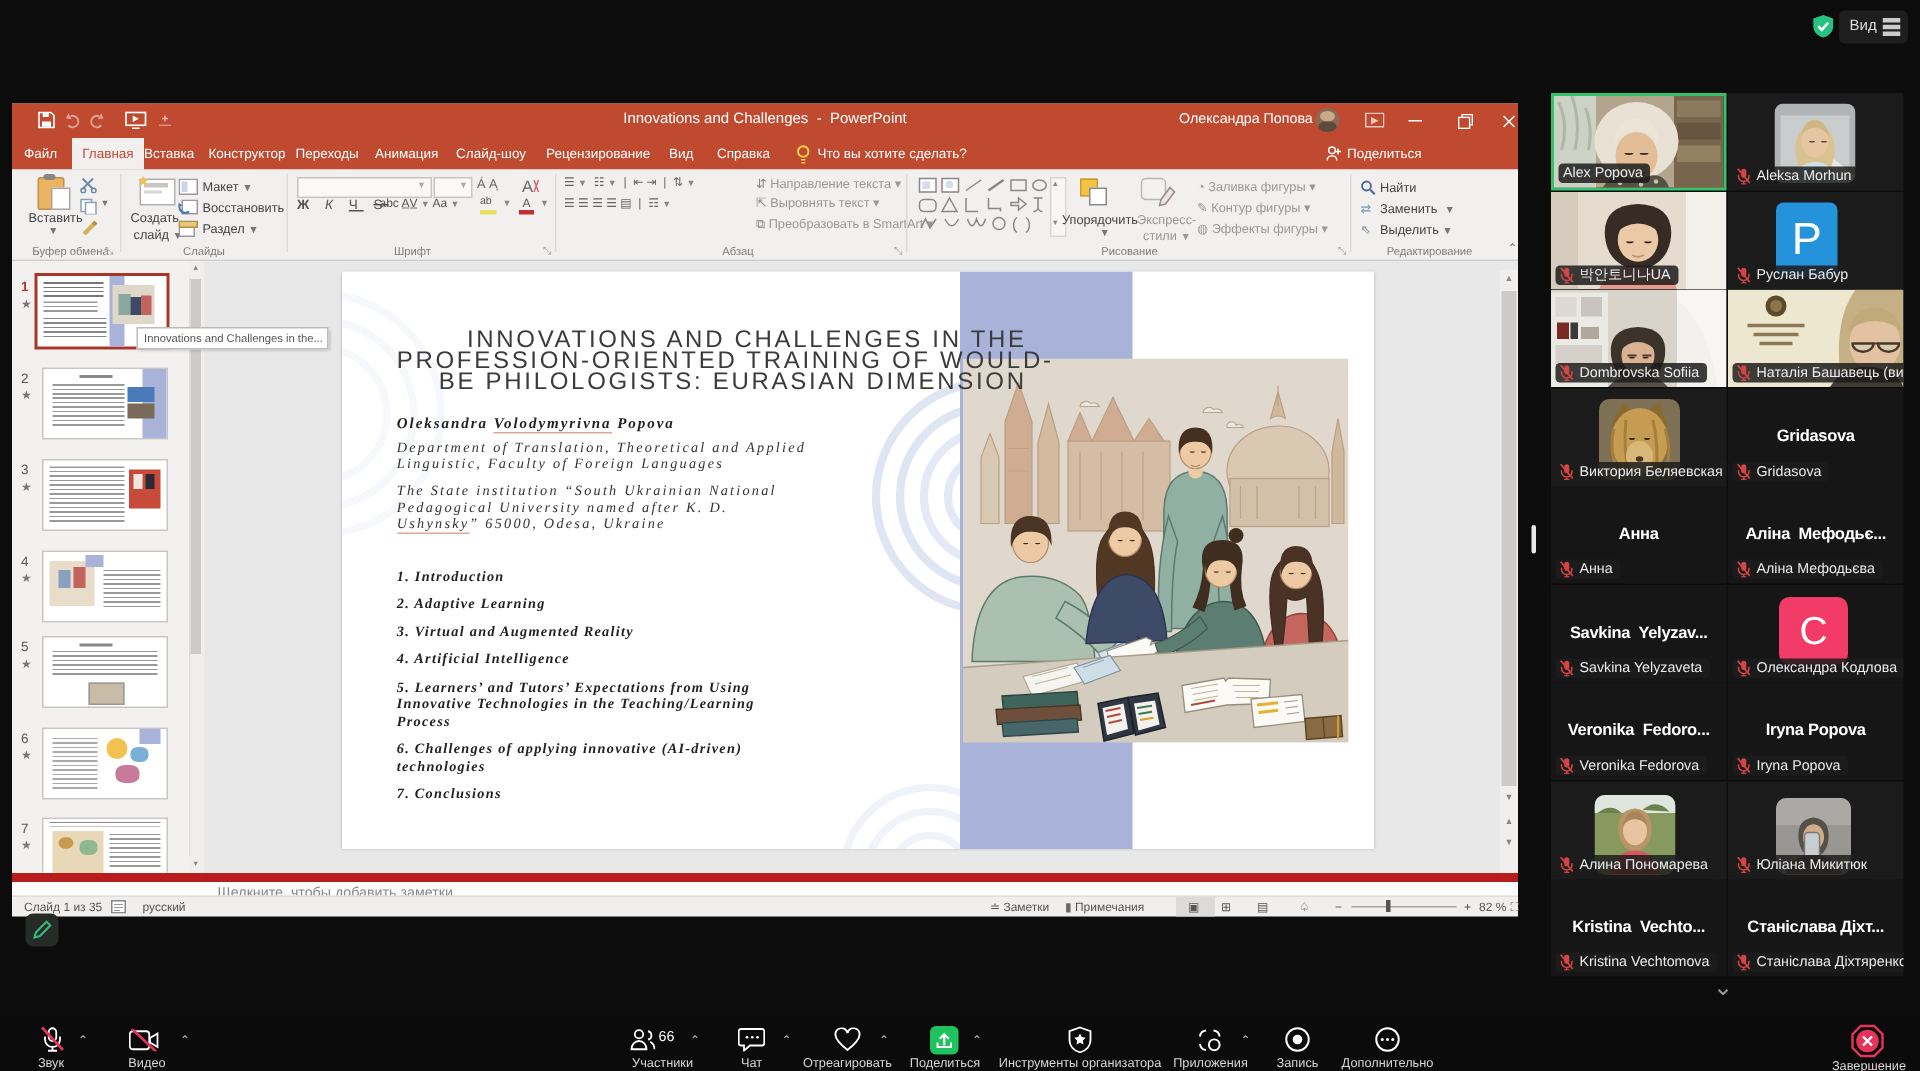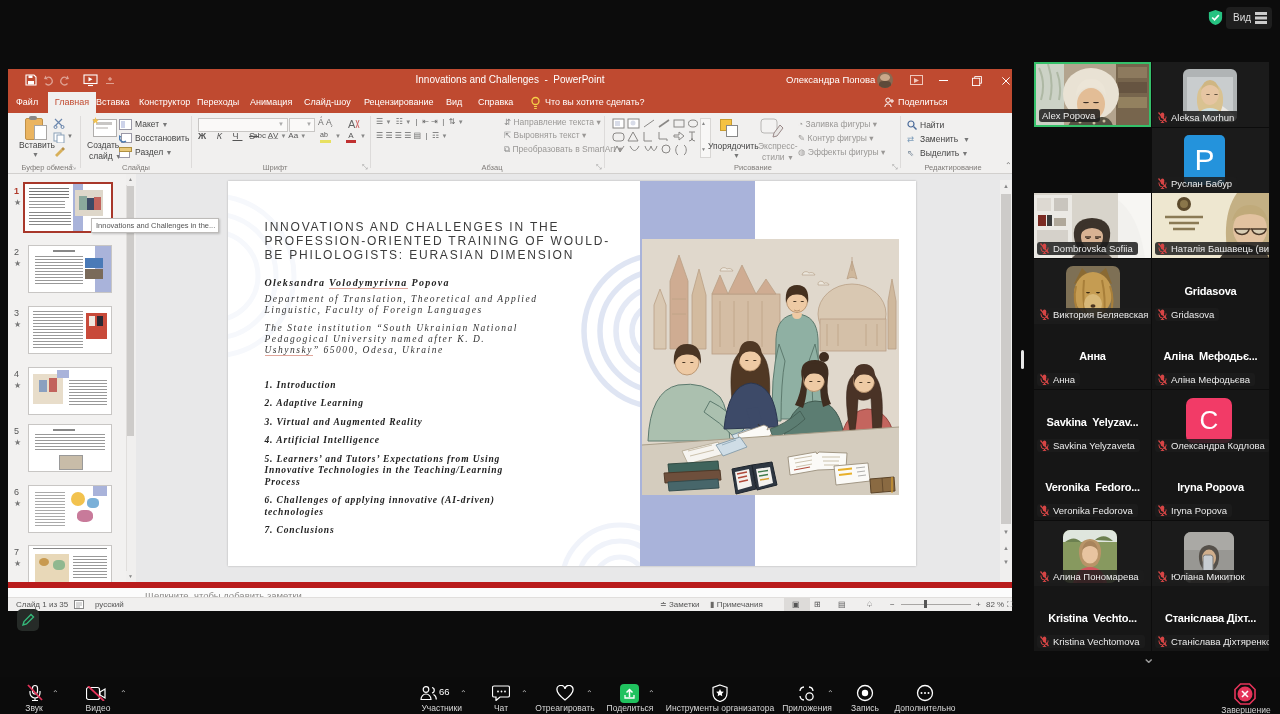--- a/index.html
+++ b/index.html
@@ -441,21 +441,21 @@
 
           <path d="M192 227 l34 -3 2 18 -34 4z" fill="#fbfaf7" stroke="#9a8f7c" stroke-width="0.9"></path>
           <path d="M196 231 l14 -1.5 M197 236 l13 -1.5" stroke="#e8b02a" stroke-width="2"></path>
           <path d="M214 229 l9 -1 M215 233 l8 -1 M216 237 l8 -1" stroke="#9a9a98" stroke-width="0.8"></path>
 
           <path d="M228 240 l24 -2 1 14 -24 2z" fill="#8a6a42" stroke="#5c4428"></path>
           <path d="M240 239 l1 14" stroke="#5c4428" stroke-width="0.8"></path>
           <path d="M250 238 v16" stroke="#d8a030" stroke-width="1.2"></path>
         </svg>
 
-        <div class="abs" style="left:37px;top:39px;width:420px;font-size:12px;line-height:14.4px;letter-spacing:1.8px;color:#3b3b3b;white-space:nowrap;">INNOVATIONS AND CHALLENGES IN THE<br>PROFESSION-ORIENTED TRAINING OF WOULD-<br>BE PHILOLOGISTS: EURASIAN DIMENSION</div>
+        <div class="abs" style="left:37px;top:39px;width:420px;font-size:16px;line-height:14.4px;letter-spacing:1.8px;color:#3b3b3b;white-space:nowrap;text-align:right;">INNOVATIONS AND CHALLENGES IN THE<br>PROFESSION-ORIENTED TRAINING OF WOULD-<br>BE PHILOLOGISTS: EURASIAN DIMENSION</div>
 
         <div class="abs" style="left:37px;top:96px;font-family:'Liberation Serif',serif;font-style:italic;font-weight:bold;font-size:10px;letter-spacing:1.3px;color:#222;">Oleksandra <span style="border-bottom:1.5px solid #e0a59a;">Volodymyrivna</span> Popova</div>
         <div class="abs" style="left:37px;top:113px;width:330px;font-family:'Liberation Serif',serif;font-style:italic;font-size:9.5px;letter-spacing:1.5px;line-height:11.3px;color:#333;">Department of Translation, Theoretical and Applied<br>Linguistic, Faculty of Foreign Languages</div>
         <div class="abs" style="left:37px;top:142px;width:320px;font-family:'Liberation Serif',serif;font-style:italic;font-size:9.5px;letter-spacing:1.5px;line-height:11.3px;color:#333;">The State institution “South Ukrainian National<br>Pedagogical University named after K. D.<br><span style="border-bottom:1.5px solid #e0a59a;">Ushynsky</span>” 65000, Odesa, Ukraine</div>
 
         <div class="abs" style="left:37px;top:199px;width:330px;font-family:'Liberation Serif',serif;font-style:italic;font-weight:bold;font-size:9.5px;letter-spacing:0.85px;color:#222;">
           <div style="margin-bottom:8.5px;">1. Introduction</div>
           <div style="margin-bottom:8.5px;">2. Adaptive Learning</div>
           <div style="margin-bottom:8.5px;">3. Virtual and Augmented Reality</div>
           <div style="margin-bottom:8.5px;">4. Artificial Intelligence</div>
@@ -553,20 +553,38 @@
           <path d="M11 53 q4 -14 16 -14 q12 0 16 14z" fill="#cfe0e1"></path>
           </g>
       </svg>
       <div class="tlabel"><svg class="micr" width="9" height="11" viewBox="0 0 9 11">
             <rect x="2.8" y="0.5" width="3.4" height="6" rx="1.7" fill="#d64545"></rect>
             <path d="M1 4.5 v1 a3.5 3.5 0 0 0 7 0 v-1 M4.5 9 v1.6 M2.8 10.6 h3.4" stroke="#d64545" fill="none"></path>
             <path d="M0.5 0.5 L8.5 10" stroke="#d64545" stroke-width="1.2"></path>
           </svg>Aleksa Morhun</div>
     </div>
 
+    <div class="tile" style="left:10px;top:128px;">
+      <svg width="117" height="65" viewBox="0 0 117 65">
+        <rect width="117" height="65" fill="#e5dccf"></rect>
+        <rect x="90" y="0" width="27" height="65" fill="#f3f0ea"></rect>
+        <rect x="0" y="0" width="18" height="65" fill="#d6ccbe"></rect>
+        <path d="M58 52 q-20 -3 -22 -22 q-2 -21 22 -22 q24 1 22 22 q-2 19 -22 22z" fill="#362c25"></path>
+        <ellipse cx="58" cy="32" rx="13.5" ry="14.5" fill="#ecc9a6"></ellipse>
+        <path d="M43 28 q2 -15 15 -15 q13 0 15 15 q-6 -7 -15 -7 q-9 0 -15 7z" fill="#362c25"></path>
+        <path d="M50 33 a2.6 1.2 0 0 0 5.2 0 M62 33 a2.6 1.2 0 0 0 5.2 0" fill="#2a2018"></path>
+        <path d="M54 42 q4 2.5 8 0" stroke="#c09070" stroke-width="1" fill="none"></path>
+        <path d="M32 65 q5 -15 26 -15 q21 0 26 15z" fill="#e59a8b"></path>
+        </svg>
+      <div class="tlabel"><svg class="micr" width="9" height="11" viewBox="0 0 9 11">
+            <rect x="2.8" y="0.5" width="3.4" height="6" rx="1.7" fill="#d64545"></rect>
+            <path d="M1 4.5 v1 a3.5 3.5 0 0 0 7 0 v-1 M4.5 9 v1.6 M2.8 10.6 h3.4" stroke="#d64545" fill="none"></path>
+            <path d="M0.5 0.5 L8.5 10" stroke="#d64545" stroke-width="1.2"></path>
+          </svg>박안토니나UA</div>
+    </div>
 
     <div class="tile" style="left:128px;top:128px;">
       <div class="abs" style="left:32px;top:7px;width:41px;height:50px;background:#2493dc;border-radius:5px;color:#fff;font-size:30px;text-align:center;line-height:50px;">P</div>
       <div class="tlabel"><svg class="micr" width="9" height="11" viewBox="0 0 9 11">
             <rect x="2.8" y="0.5" width="3.4" height="6" rx="1.7" fill="#d64545"></rect>
             <path d="M1 4.5 v1 a3.5 3.5 0 0 0 7 0 v-1 M4.5 9 v1.6 M2.8 10.6 h3.4" stroke="#d64545" fill="none"></path>
             <path d="M0.5 0.5 L8.5 10" stroke="#d64545" stroke-width="1.2"></path>
           </svg>Руслан Бабур</div>
     </div>
 

